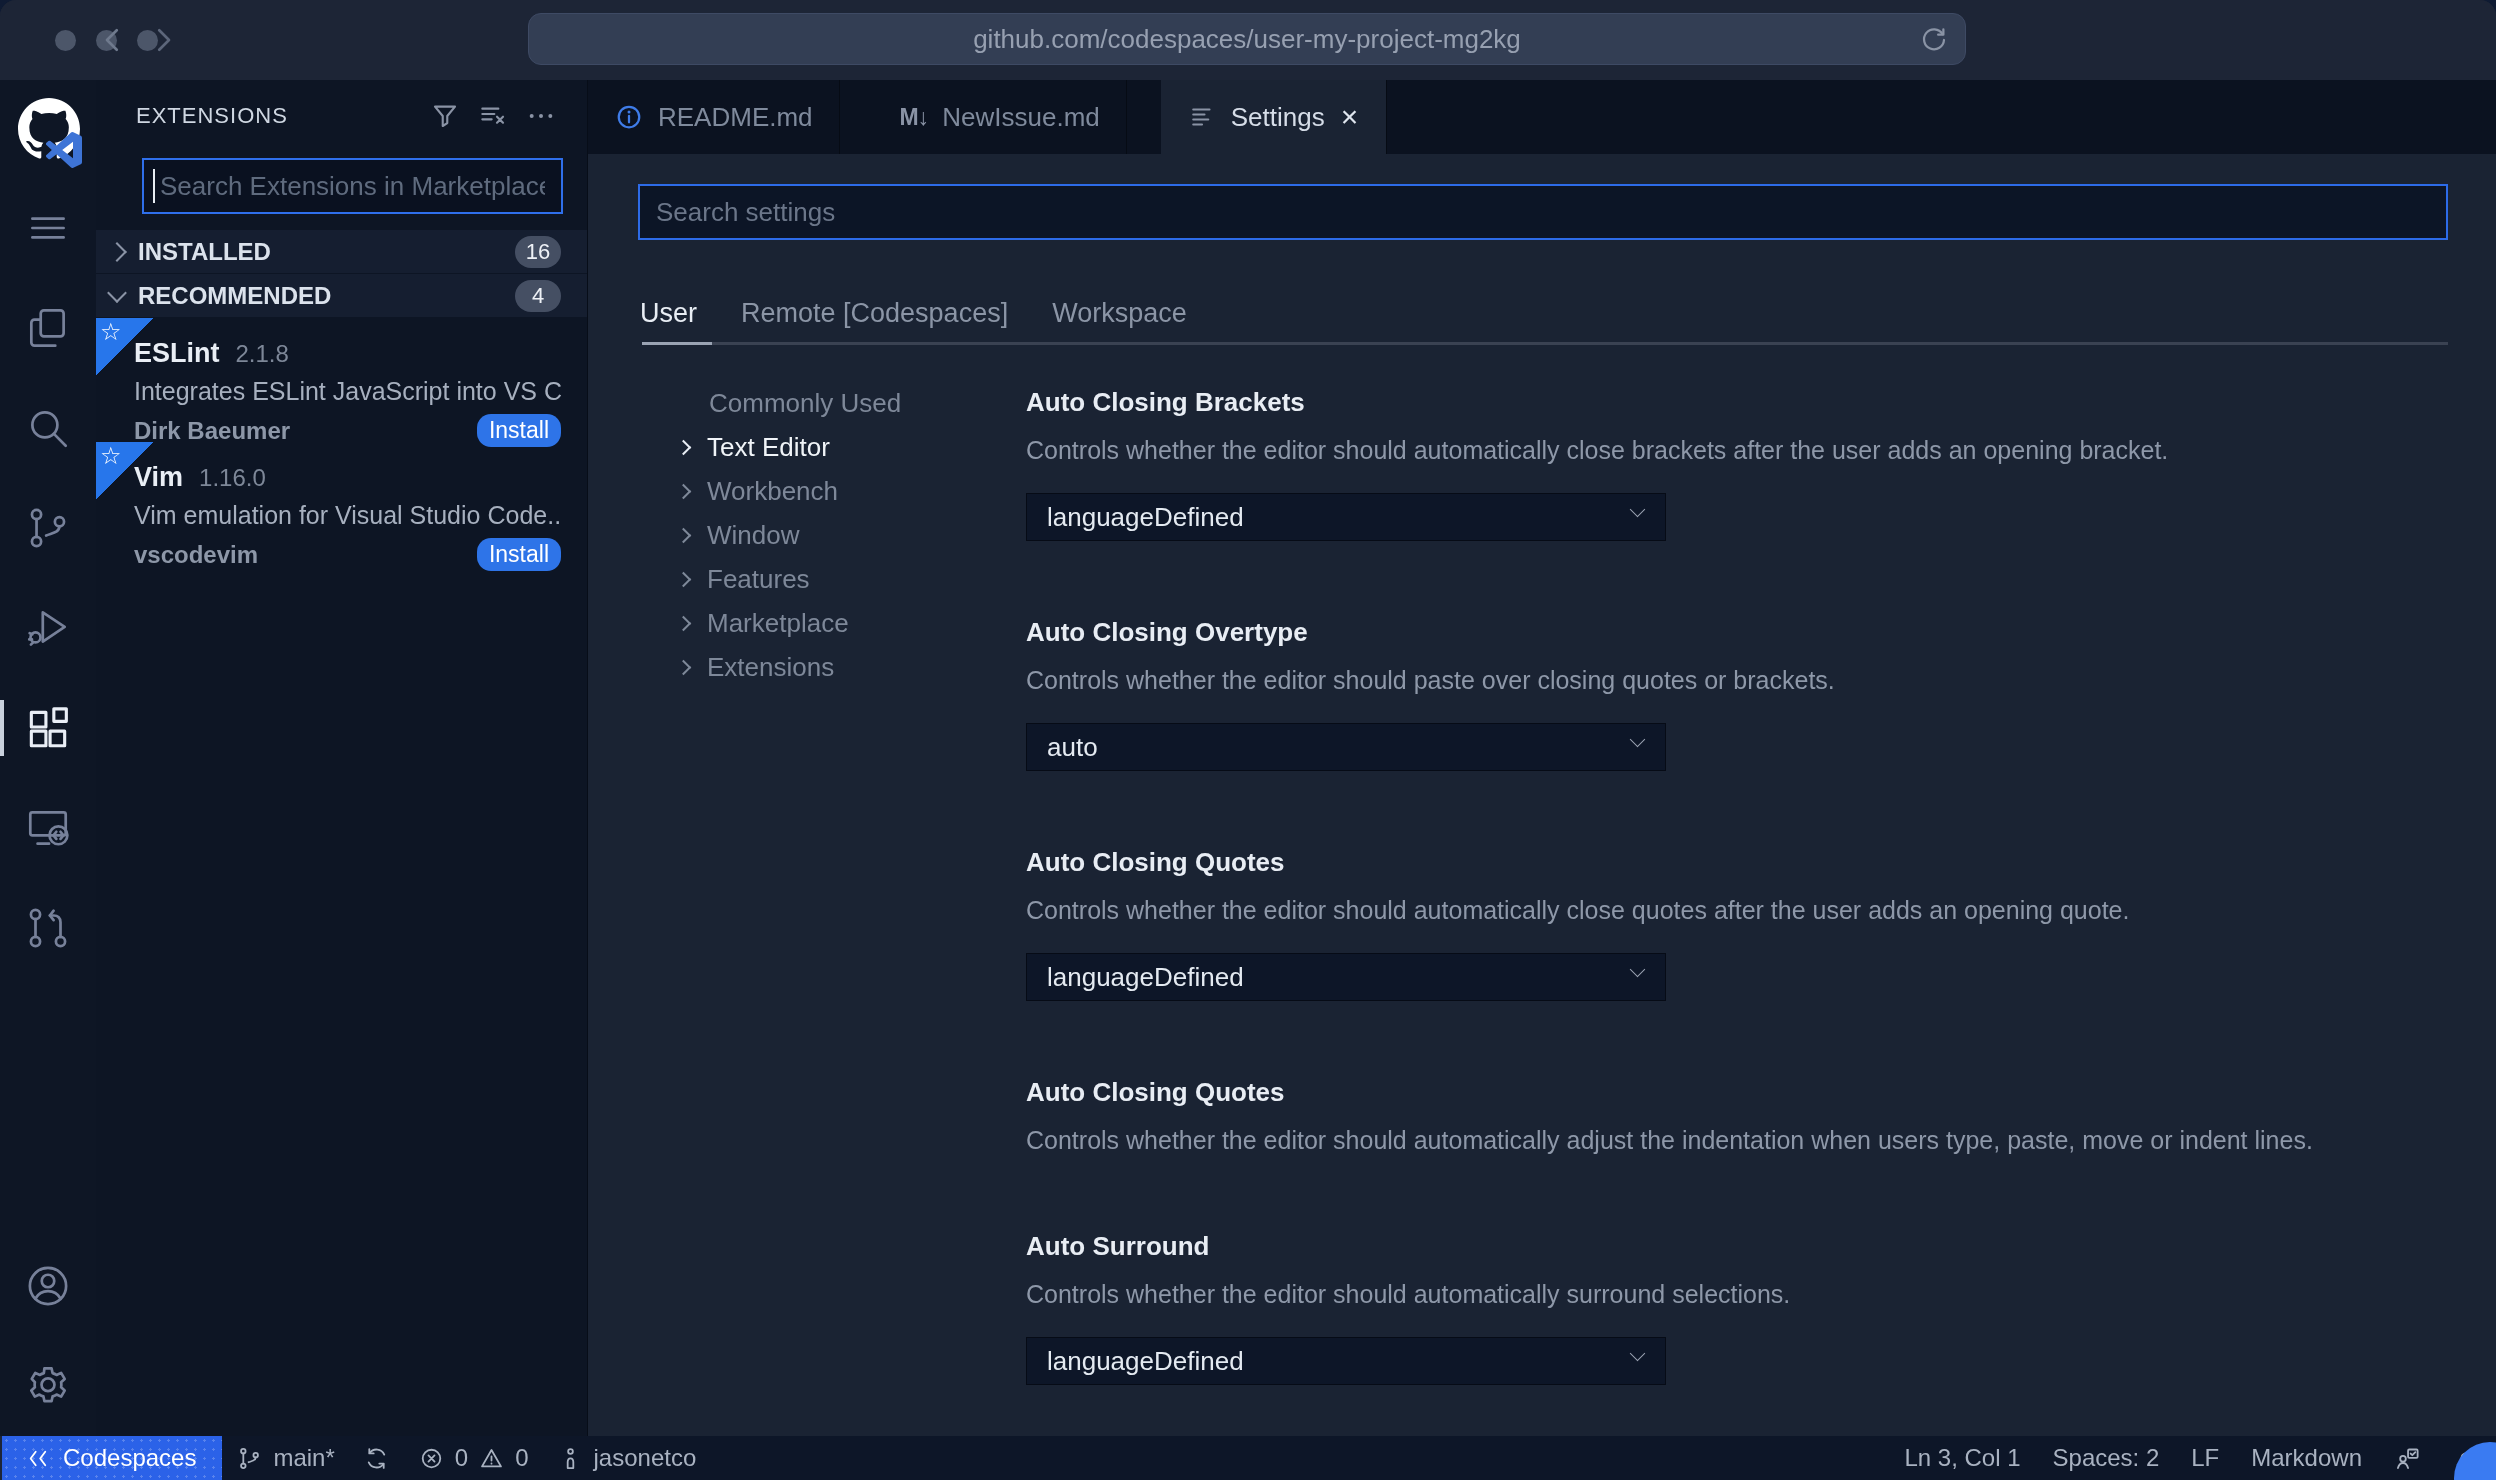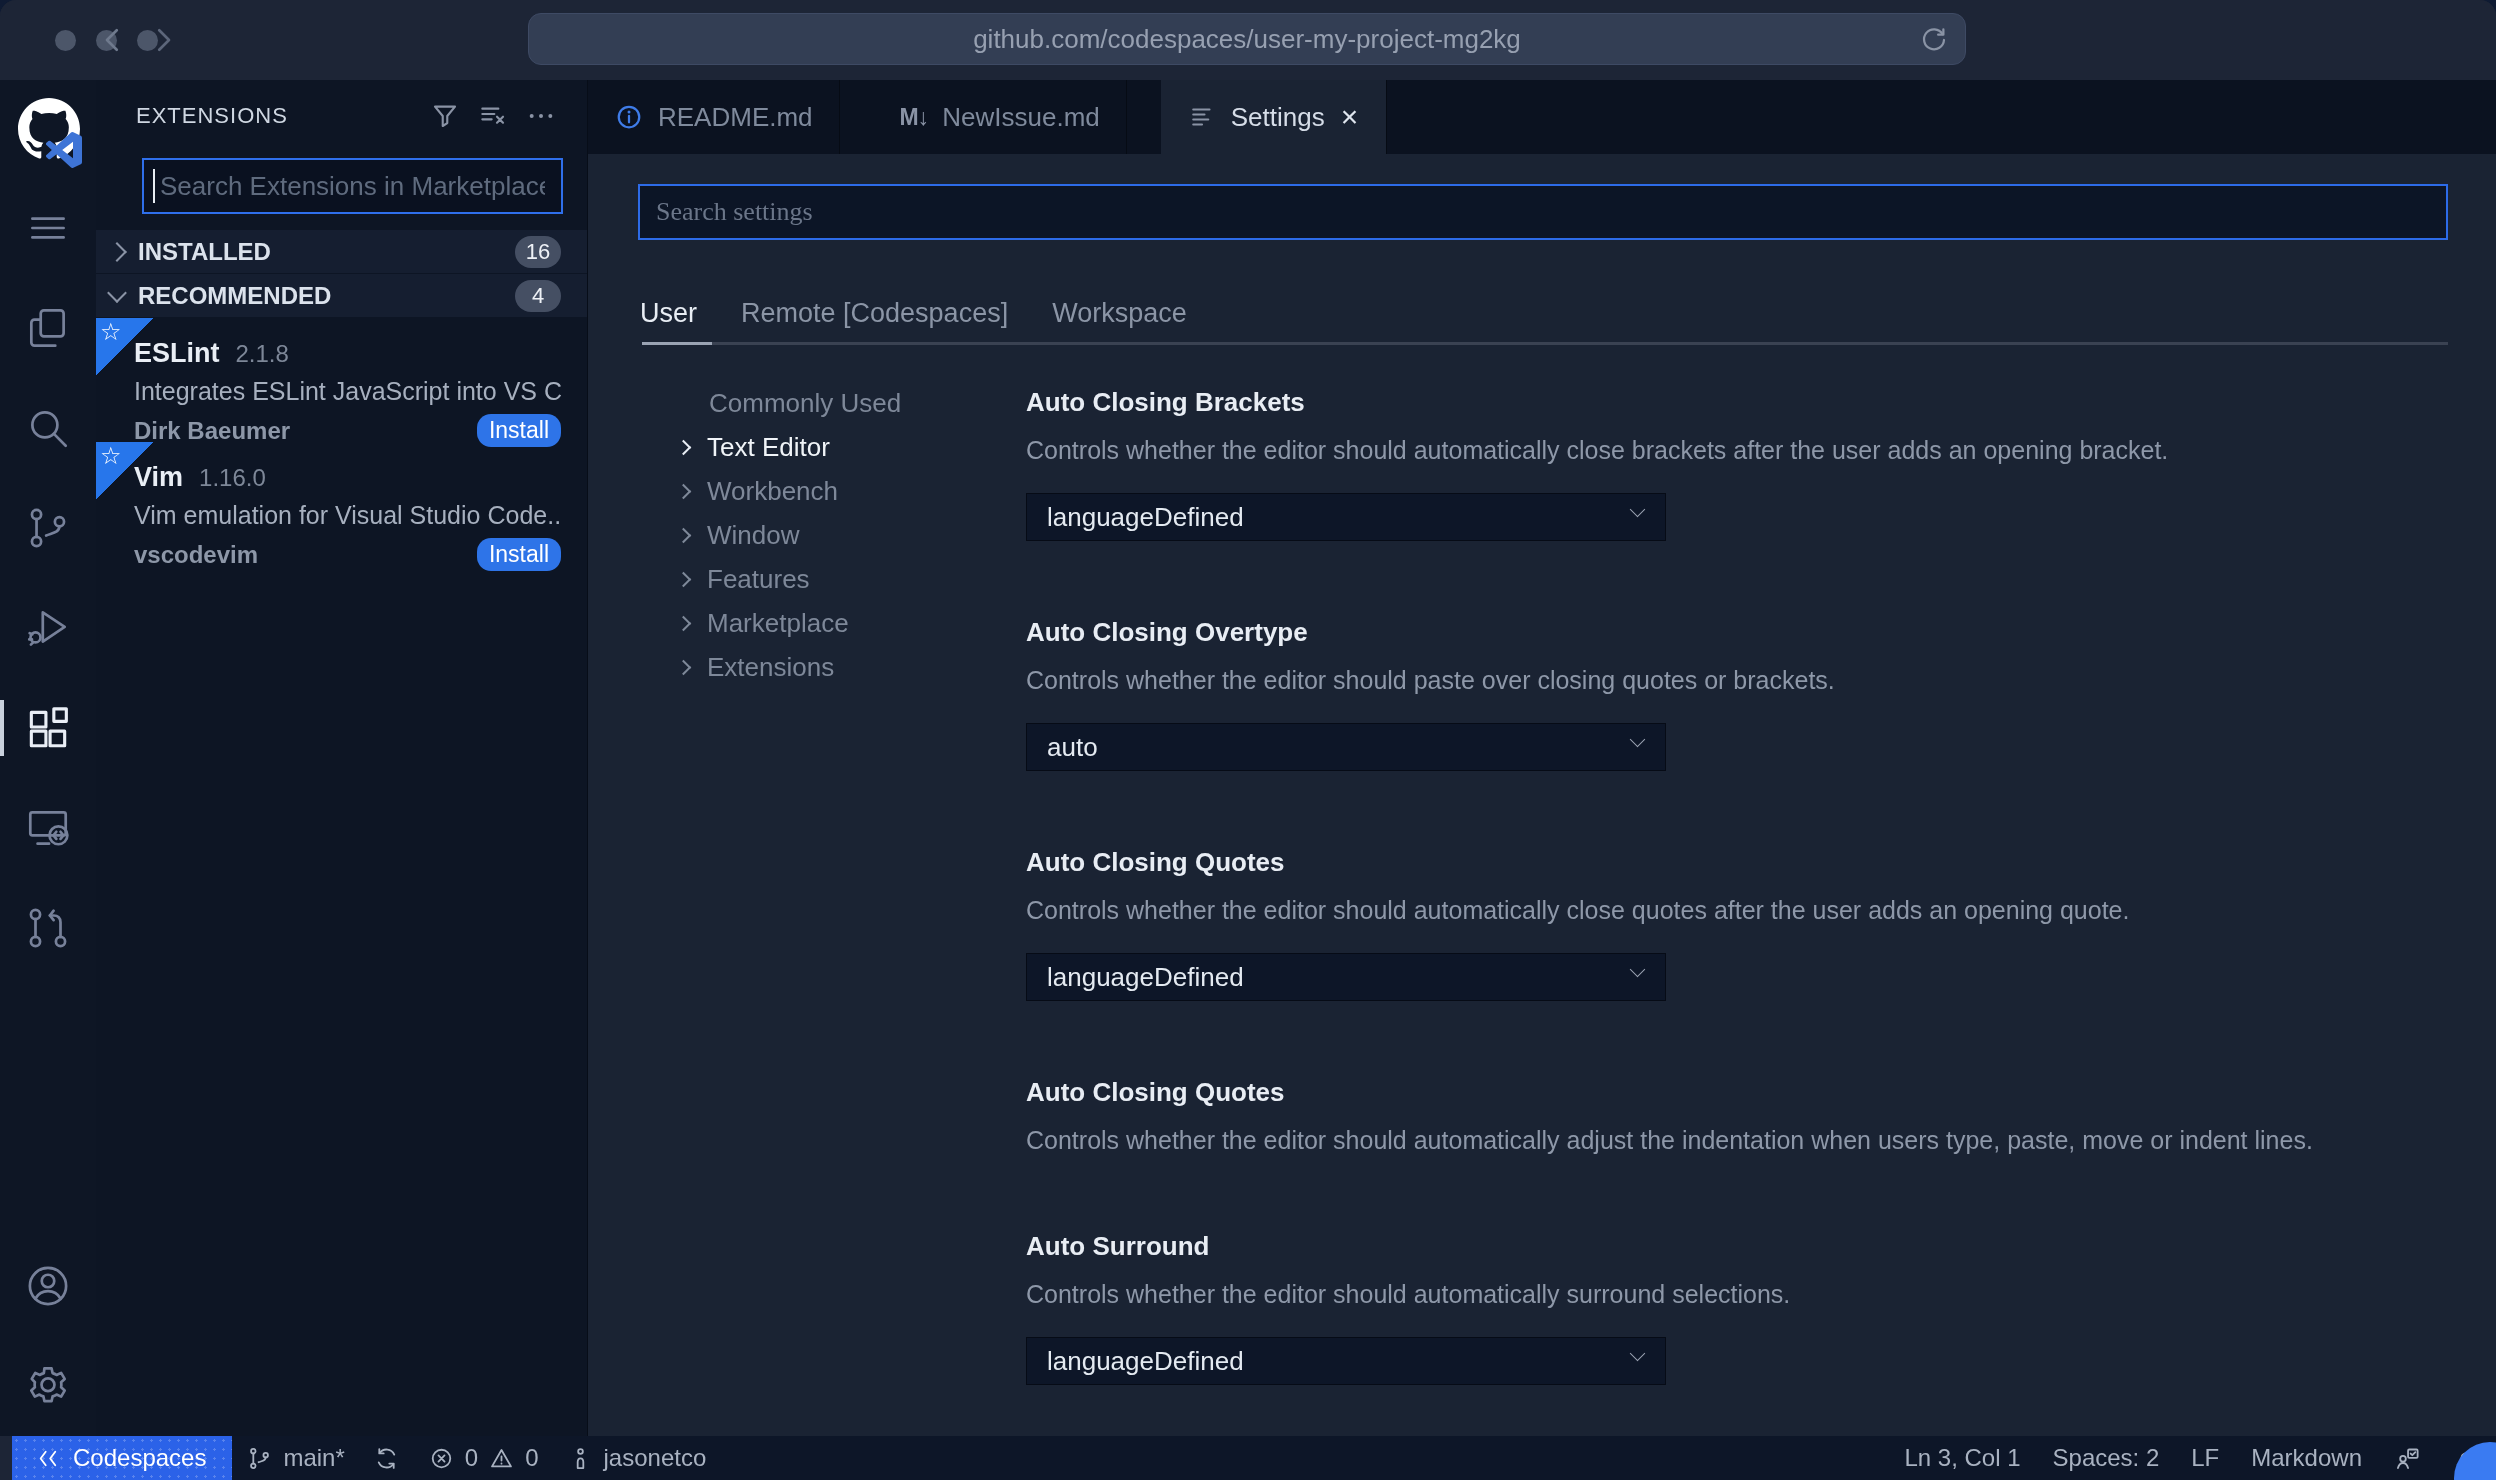--- a/index.html
+++ b/index.html
@@ -67,21 +67,21 @@
   .tabbar { height:74px; background:#0b1220; display:flex; flex-shrink:0;gap:34px; }
   .tab { display:flex; align-items:center; gap:14px; padding:0 26px; border-right:1px solid #060b14; cursor:pointer; }
   .tab .t-label { color:#7f8a9c; font-size:26px; }
   .tab.active { background:#1a2333; }
   .tab.active .t-label { color:#d6dde8; }
   .tab .md-icon { color:#8a93a5; font-size:23px; font-weight:bold; letter-spacing:-1px; }
   .tab .close { color:#dfe5ee; font-size:30px; background:none; border:none; cursor:pointer; line-height:1; padding:0 2px; }
   .tab svg { width:30px; height:30px; }
 
   .settings { flex:1; position:relative; padding:30px 48px 0 50px; overflow:hidden; }
-  .settings-search { position:relative;font-family:Liberation Serif, serif; }
+  .settings-search { position:relative; }
   .settings-search input { background:#0c1526; border-color:#2d6be8; }
   .settings-search input::placeholder { color:#6b7689; }
   .scopes { display:flex; gap:44px; margin:58px 0 0 2px; position:relative; padding-bottom:16px; }
   .scope { background:none; border:none; font-family:inherit; font-size:27px; color:#8b95a6; cursor:pointer; padding:0; }
   .scope.active { color:#e8edf4; }
   .scope-track { position:absolute; left:2px; right:0; bottom:0; height:3px; background:#3a4252; }
   .scope-ind { position:absolute; left:2px; bottom:0; width:70px; height:3px; background:#9aa3b3; }
 
   .settings-body { display:flex; margin-top:36px; }
   .toc { width:388px; padding-left:40px; flex-shrink:0; }
@@ -93,21 +93,21 @@
 
   .entries { flex:1; padding-top:6px; min-width:0; }
   .entry { margin-bottom:76px; }
   .entry-title { color:#e8edf4; font-size:26px; font-weight:bold; }
   .entry-desc { color:#8e98a9; font-size:25px; margin-top:18px; }
   .select { position:relative; margin-top:28px; width:640px; height:48px; background:#0d1628; border:1px solid #060b16; display:flex; align-items:center; padding:0 20px; cursor:pointer; }
   .select .sel-val { color:#e4eaf1; font-size:26px; }
   .select .chev { position:absolute; right:22px; top:16px; width:11px; height:11px; border-color:#9aa3b2; border-width:1.5px; }
 
   
-  .statusbar { position:absolute; left:12px; right:0; bottom:0; height:44px; background:#0d1628; display:flex; align-items:center; color:#a9b2c1; font-size:24px; }
+  .statusbar { position:absolute; left:2px; right:0; bottom:0; height:44px; background:#0d1628; display:flex; align-items:center; color:#a9b2c1; font-size:24px; }
   .sb-item { display:flex; align-items:center; gap:10px; background:none; border:none; color:#a9b2c1; font-size:24px; font-family:inherit; padding:0 14px; height:44px; cursor:pointer; }
   .sb-item svg { width:27px; height:27px; stroke:#a9b2c1; stroke-width:1.6; fill:none; stroke-linecap:round; stroke-linejoin:round; }
   .codespaces-badge { background:#2b62e8; background-image:radial-gradient(rgba(255,255,255,.22) 1.3px, transparent 1.3px); background-size:9px 9px; color:#fff; padding:0 26px 0 22px; gap:12px; }
   .codespaces-badge svg { stroke:#fff; }
   .sb-right { margin-left:auto; display:flex; align-items:center; }
   .sb-right .sb-item { padding:0 16px; }
   .corner-bubble { position:absolute; right:-30px; bottom:-34px; width:72px; height:72px; border-radius:50%; background:#3a7bf2; }
 </style>
 </head>
 <body>

